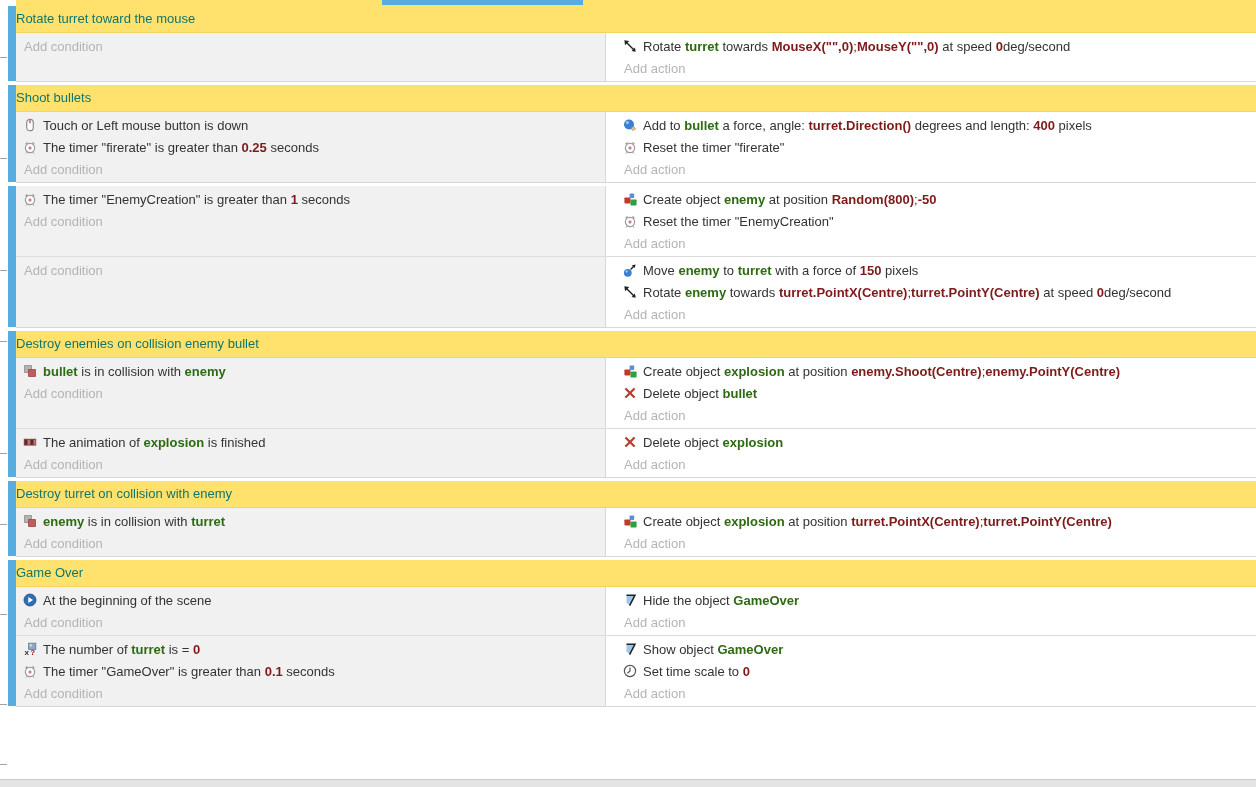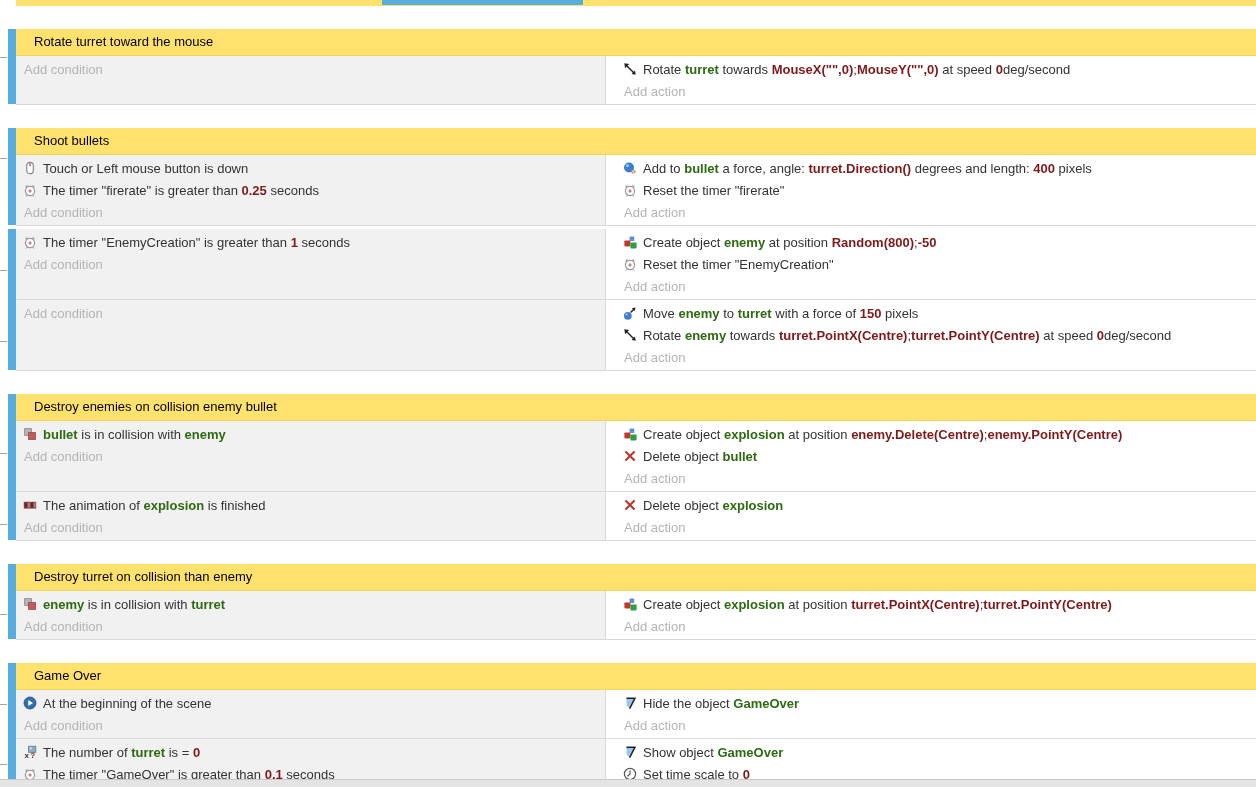--- a/index.html
+++ b/index.html
@@ -7,22 +7,22 @@
     width:1256px;height:787px;overflow:hidden;background:#ffffff;
     font-family:"Liberation Sans","DejaVu Sans",sans-serif;
     position:relative;
   }
   #topstrip{height:6px;margin-left:16px;background:var(--group-header-bg,#FFE26E);position:relative;}
   #topthumb{position:absolute;left:366px;top:0;width:201px;height:5px;background:var(--event-bar,#57ADE0);}
   .group{position:relative;margin-left:16px;margin-bottom:3px;border-bottom:1px solid #d8d8d8;}
   .gbar{position:absolute;left:-8px;top:0;bottom:0;width:8px;background:var(--event-bar,#57ADE0);}
   .ghead{
     height:26px;line-height:26px;background:var(--group-header-bg,#FFE26E);
-    padding-left:18px;font-size:13px;color:#000000;
-    border-bottom:1px solid #f0d65f;white-space:nowrap;overflow:hidden;margin-top:23px;
+    padding-left:0;font-size:13px;color:#0f766e;
+    border-bottom:1px solid #f0d65f;white-space:nowrap;overflow:hidden;
   }
   .row{display:flex;align-items:stretch;}
   .row + .row{border-top:1px solid #dcdcdc;}
   .cell{box-sizing:border-box;padding:2px 0 2px 6px;}
   .cond{width:589px;background:var(--condition-bg,#F1F1F1);}
   .act{flex:1;background:var(--action-bg,#FFFFFF);border-left:1px solid #d9d9d9;padding-left:16px;}
   .line{height:22px;display:flex;align-items:center;font-size:13px;color:#333;white-space:nowrap;overflow:hidden;text-align:center;}
   .ic{width:16px;height:16px;margin-right:5px;flex:none;display:inline-flex;}
   .ic svg{width:16px;height:16px;}
   .ph{color:var(--placeholder-text,#B4B4B4);padding-left:2px;cursor:pointer;}
@@ -204,21 +204,21 @@
         </div>
         <div class="cell act">
           <div class="line">
             <span class="ic">
               <svg viewBox="0 0 16 16">
                 <rect x="7.6" y="2.4" width="4.6" height="4.6" rx="0.8" fill="#5b8dd9"></rect>
                 <rect x="2.4" y="6.4" width="6" height="6" rx="0.8" fill="#c0392b"></rect>
                 <rect x="8.4" y="8.4" width="6.2" height="6.2" rx="0.8" fill="#2ea043"></rect>
               </svg>
             </span>
-            <span class="txt"><span>Create object </span><span class="obj">explosion</span><span> at position </span><span class="par">enemy.Delete(Centre)</span><span>;</span><span class="par">enemy.PointY(Centre)</span></span>
+            <span class="txt"><span>Create object </span><span class="obj">explosion</span><span> at position </span><span class="par">enemy.Shoot(Centre)</span><span>;</span><span class="par">enemy.PointY(Centre)</span></span>
           </div>
           <div class="line">
             <span class="ic">
               <svg viewBox="0 0 16 16">
                 <path d="M3 4.2 L4.2 3 L8 6.8 L11.8 3 L13 4.2 L9.2 8 L13 11.8 L11.8 13 L8 9.2 L4.2 13 L3 11.8 L6.8 8 Z" fill="#c0392b" stroke="#8e2418" stroke-width="0.5"></path>
               </svg>
             </span>
             <span class="txt"><span>Delete object </span><span class="obj">bullet</span></span>
           </div>
           <div class="line ph">Add action</div>
@@ -248,21 +248,21 @@
               </svg>
             </span>
             <span class="txt"><span>Delete object </span><span class="obj">explosion</span></span>
           </div>
           <div class="line ph">Add action</div>
         </div>
       </div>
     </div>
     <div class="group">
       <div class="gbar"></div>
-      <div class="ghead">Destroy turret on collision than enemy</div>
+      <div class="ghead">Destroy turret on collision with enemy</div>
       <div class="row">
         <div class="cell cond">
           <div class="line">
             <span class="ic">
               <svg viewBox="0 0 16 16">
                 <rect x="2.6" y="2.6" width="6.8" height="6.8" fill="#b3b3b3" stroke="#8a8a8a" stroke-width="0.8"></rect>
                 <rect x="6.6" y="6.6" width="6.8" height="6.8" fill="#c25b5b" stroke="#984444" stroke-width="0.8"></rect>
               </svg>
             </span>
             <span class="txt"><span class="obj">enemy</span><span> is in collision with </span><span class="obj">turret</span></span>

